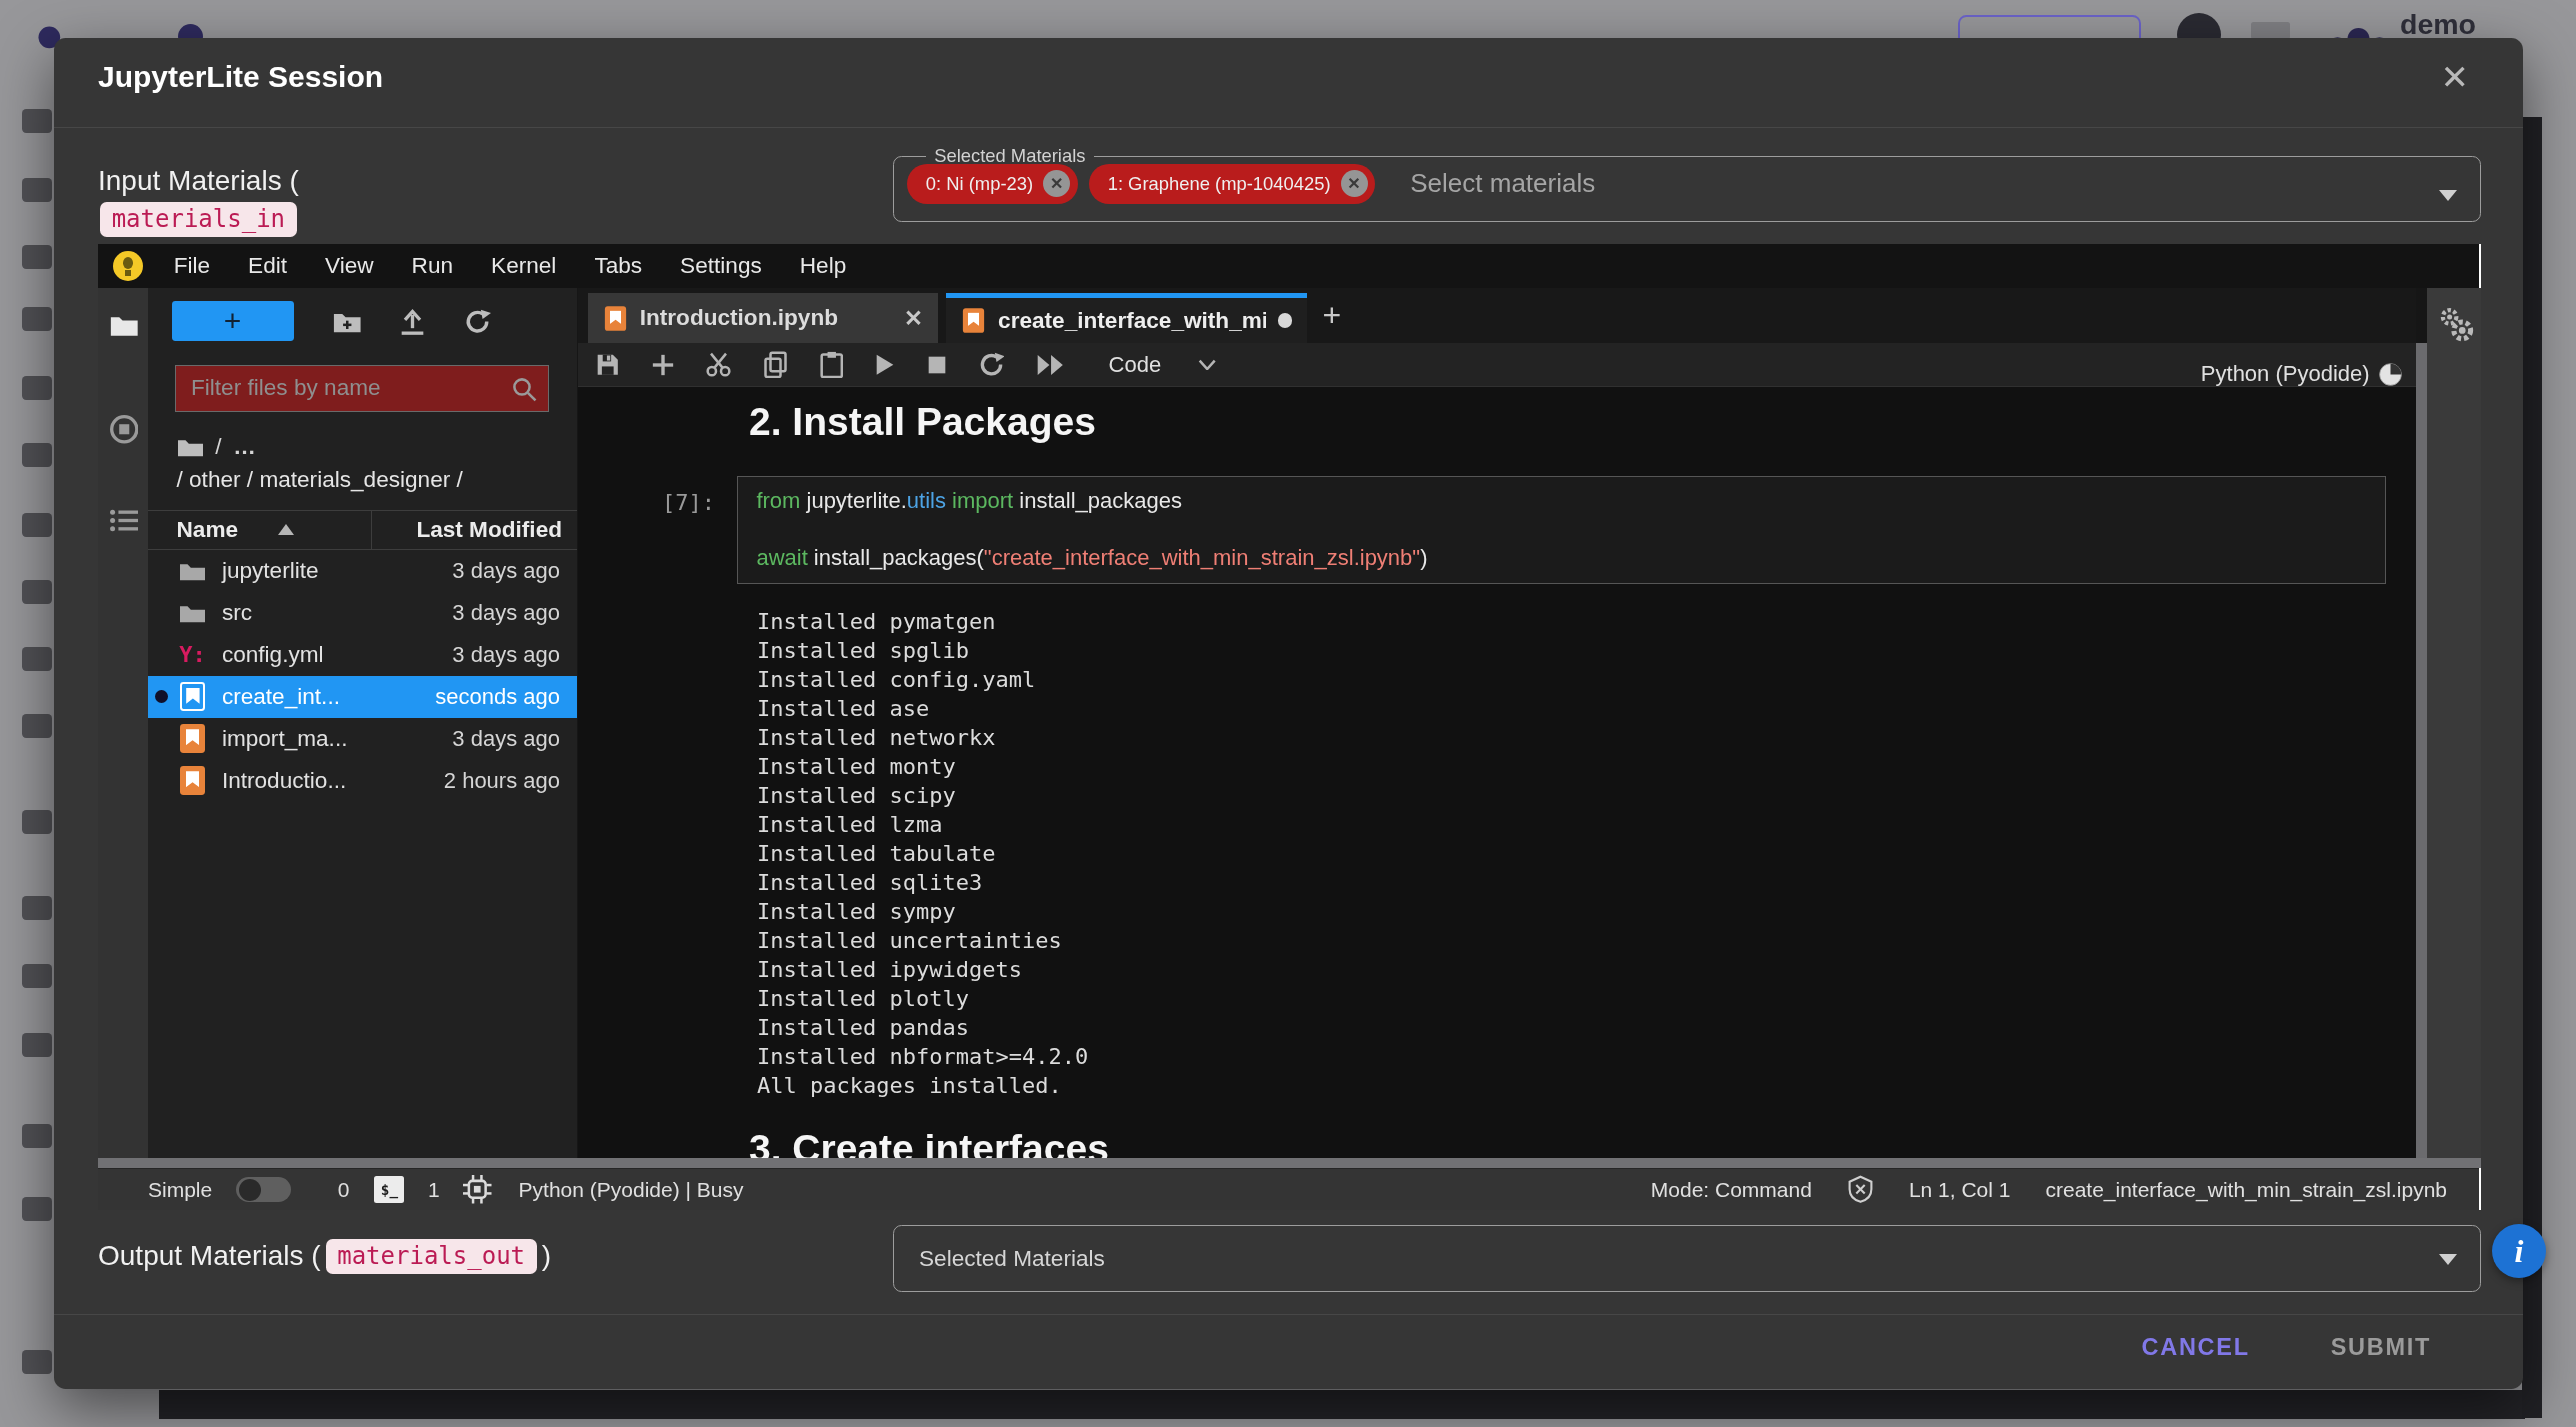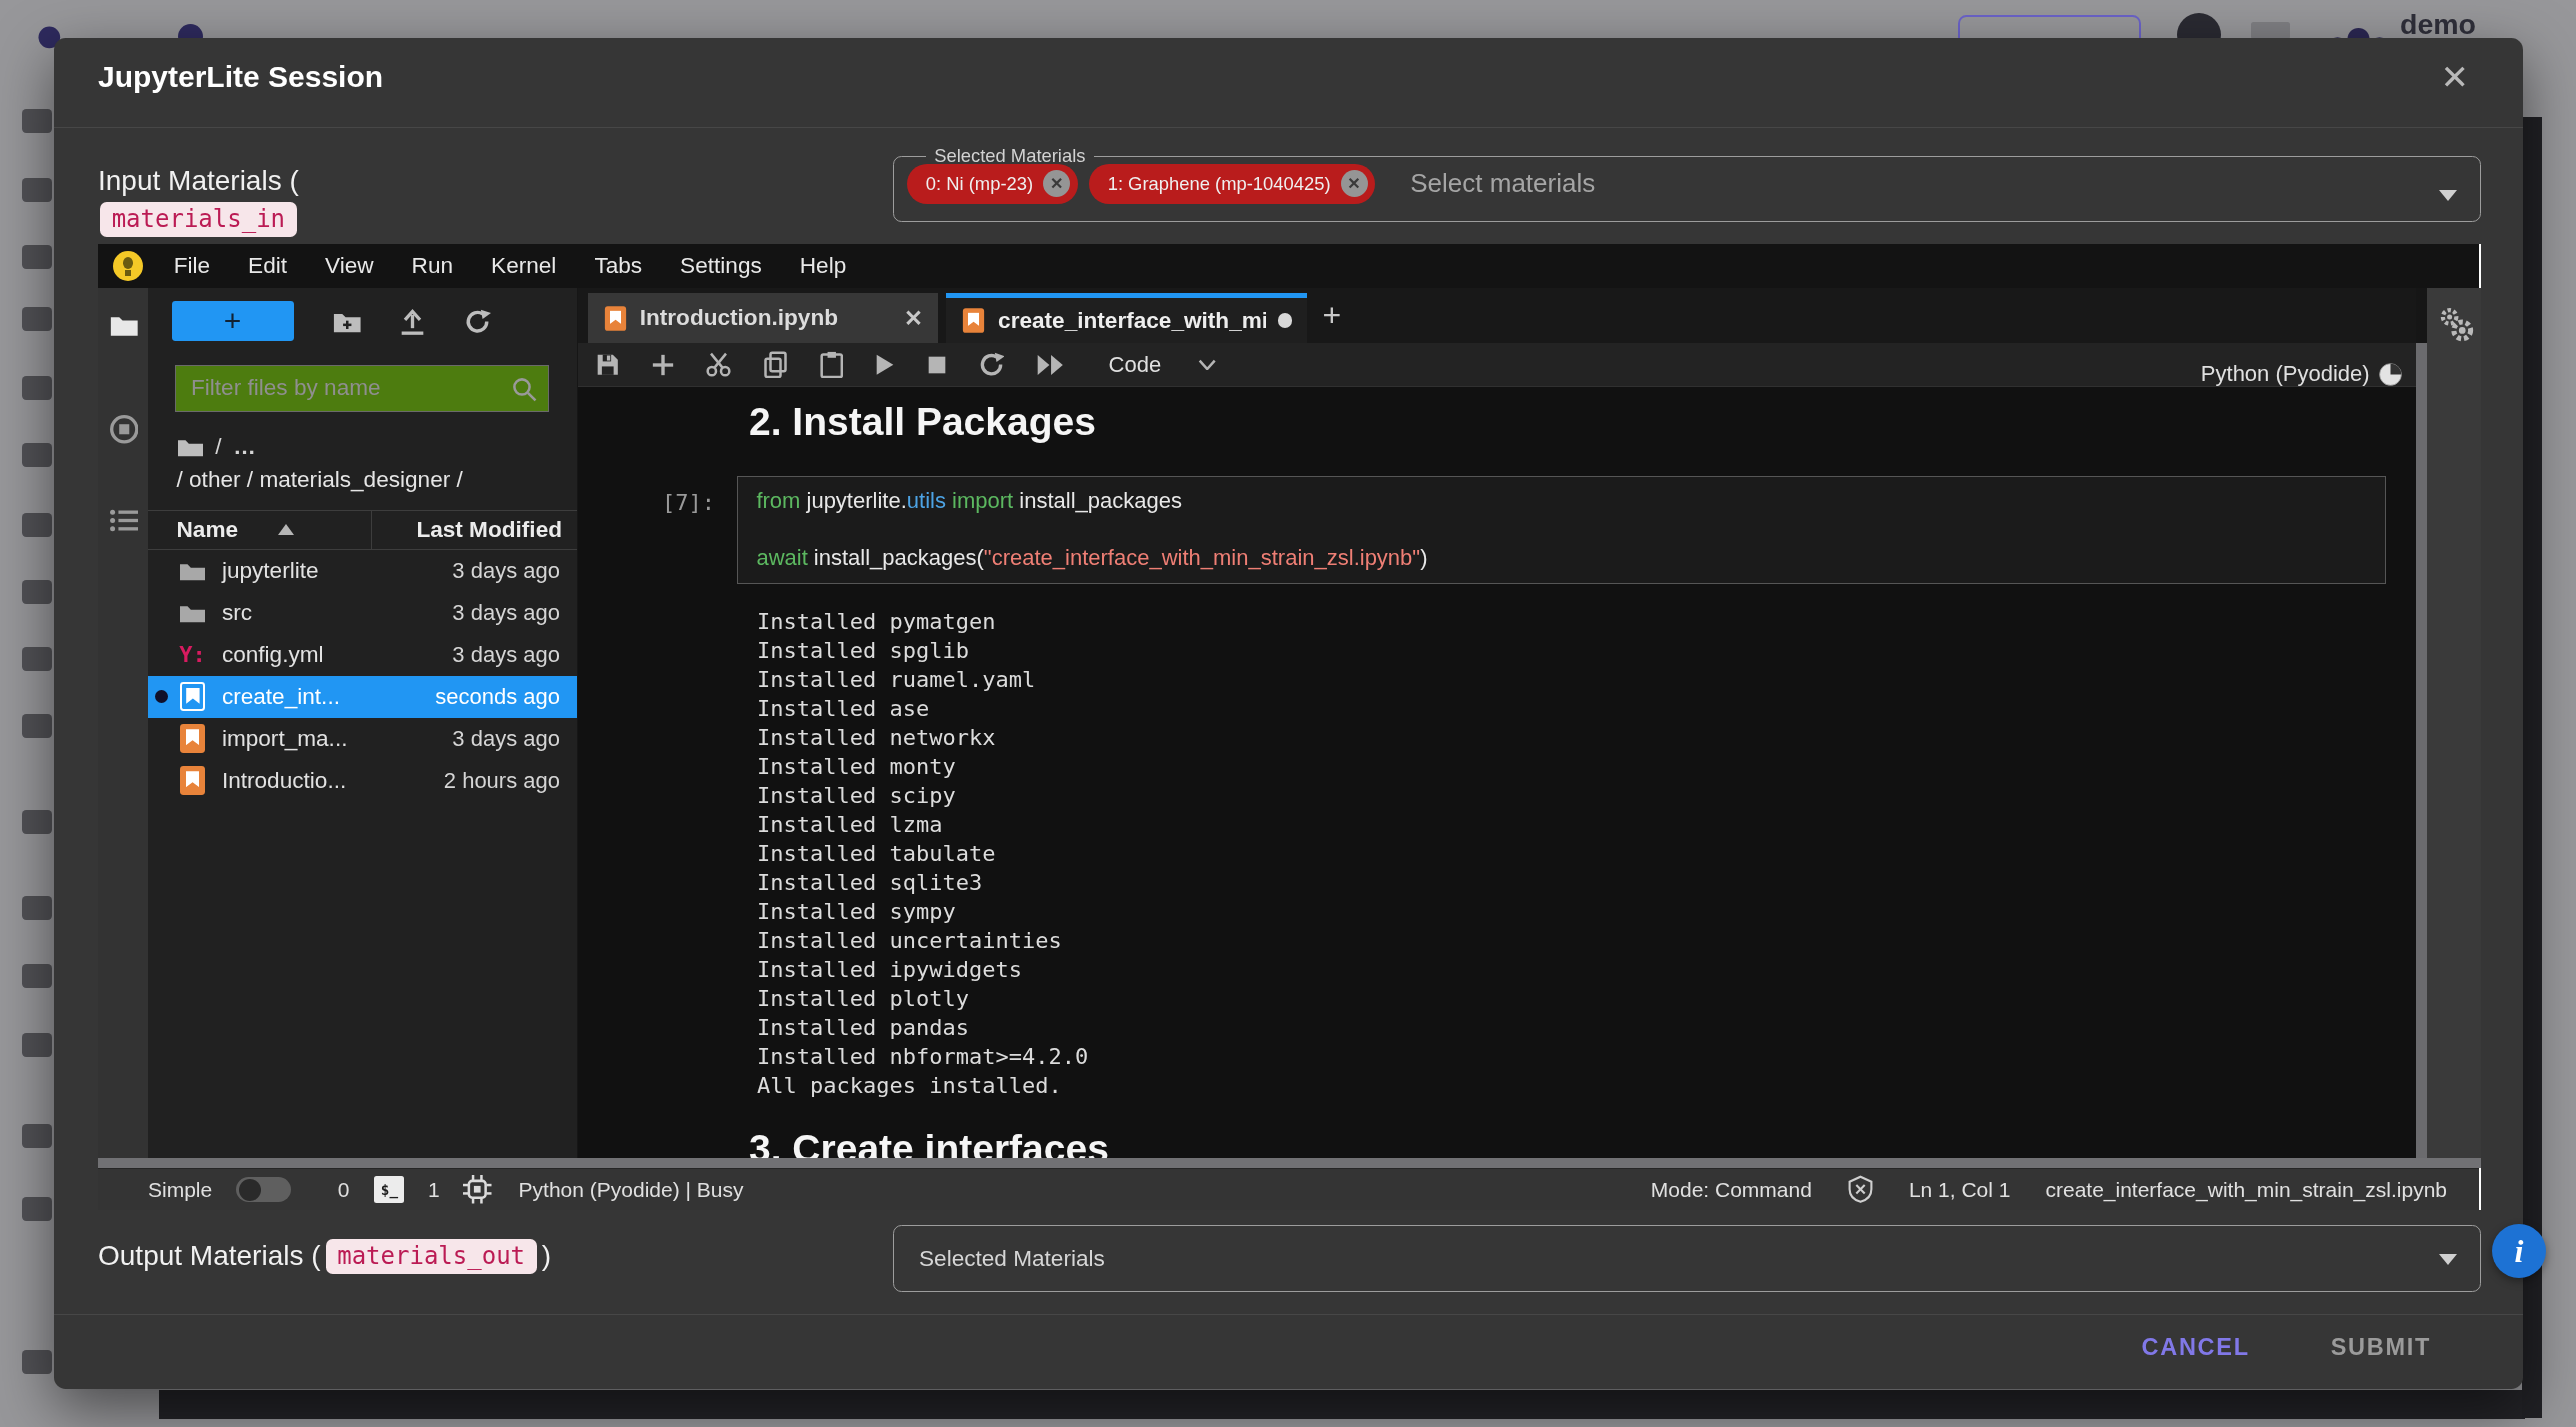--- a/index.html
+++ b/index.html
@@ -63,21 +63,21 @@
 
   .rail-left{position:absolute;left:0;top:44px;width:50px;height:870px;background:#333;}
   .rail-icon{position:absolute;left:11.7px;cursor:pointer;}
   .rail-right{position:absolute;left:2329px;top:44px;width:54px;height:870px;background:#3a3a3a;}
 
   .file-panel{position:absolute;left:50px;top:44px;width:429px;height:870px;background:#212121;}
   .fp-toolbar{display:flex;align-items:center;padding:13.4px 0 0 23.5px;gap:39px;}
   .new-launcher{width:122px;height:40px;background:#2196f3;border-radius:3.4px;color:#123;font-size:30px;
         display:flex;align-items:center;justify-content:center;cursor:pointer;}
   .fp-icon{cursor:pointer;display:flex;}
-  .filter-box{position:relative;margin:23.5px 0 0 27px;width:374px;height:47px;border:0.8px solid #6a6a6a;background:#4d7c0f;}
+  .filter-box{position:relative;margin:23.5px 0 0 27px;width:374px;height:47px;border:0.8px solid #6a6a6a;background:#7f1d1d;}
   .filter-box input{width:100%;height:100%;background:transparent;border:none;outline:none;color:#cfcfcf;
         font-size:22.6px;padding:0 47px 0 15px;}
   .filter-box input::placeholder{color:#8f8f8f;}
   .filter-search{position:absolute;right:10px;top:10px;}
   .crumbs{margin:22px 0 0 28.5px;display:flex;align-items:center;gap:11.7px;font-size:22.6px;color:#d5d5d5;}
   .crumb-path{margin:6.7px 0 0 28.5px;font-size:22.6px;color:#e5e5e5;}
   .list-header{margin-top:17px;height:40px;display:flex;align-items:center;border-top:0.8px solid #3d3d3d;
         border-bottom:0.8px solid #3d3d3d;font-size:22.6px;color:#ececec;font-weight:700;}
   .lh-name{flex:1;padding-left:28.5px;display:flex;align-items:center;gap:40px;}
   .sort-asc{width:0;height:0;border-left:8.4px solid transparent;border-right:8.4px solid transparent;
@@ -474,21 +474,21 @@
             <div class="prompt mono">[7]:</div>
             <div class="codecell" id="code-cell">
                 <div class="code-line"><span class="tok-kw">from</span><span class="tok-pl"> jupyterlite.</span><span class="tok-prop">utils</span><span class="tok-pl"> </span><span class="tok-kw">import</span><span class="tok-pl"> install_packages</span></div>
                 <div class="code-line"></div>
                 <div class="code-line"><span class="tok-kw">await</span><span class="tok-pl"> install_packages(</span><span class="tok-str">"create_interface_with_min_strain_zsl.ipynb"</span><span class="tok-pl">)</span></div>
               </div>
           </div>
           <div class="outputs" id="outputs">
               <div class="out-line">Installed pymatgen</div>
               <div class="out-line">Installed spglib</div>
-              <div class="out-line">Installed ruamel.yaml</div>
+              <div class="out-line">Installed config.yaml</div>
               <div class="out-line">Installed ase</div>
               <div class="out-line">Installed networkx</div>
               <div class="out-line">Installed monty</div>
               <div class="out-line">Installed scipy</div>
               <div class="out-line">Installed lzma</div>
               <div class="out-line">Installed tabulate</div>
               <div class="out-line">Installed sqlite3</div>
               <div class="out-line">Installed sympy</div>
               <div class="out-line">Installed uncertainties</div>
               <div class="out-line">Installed ipywidgets</div>

